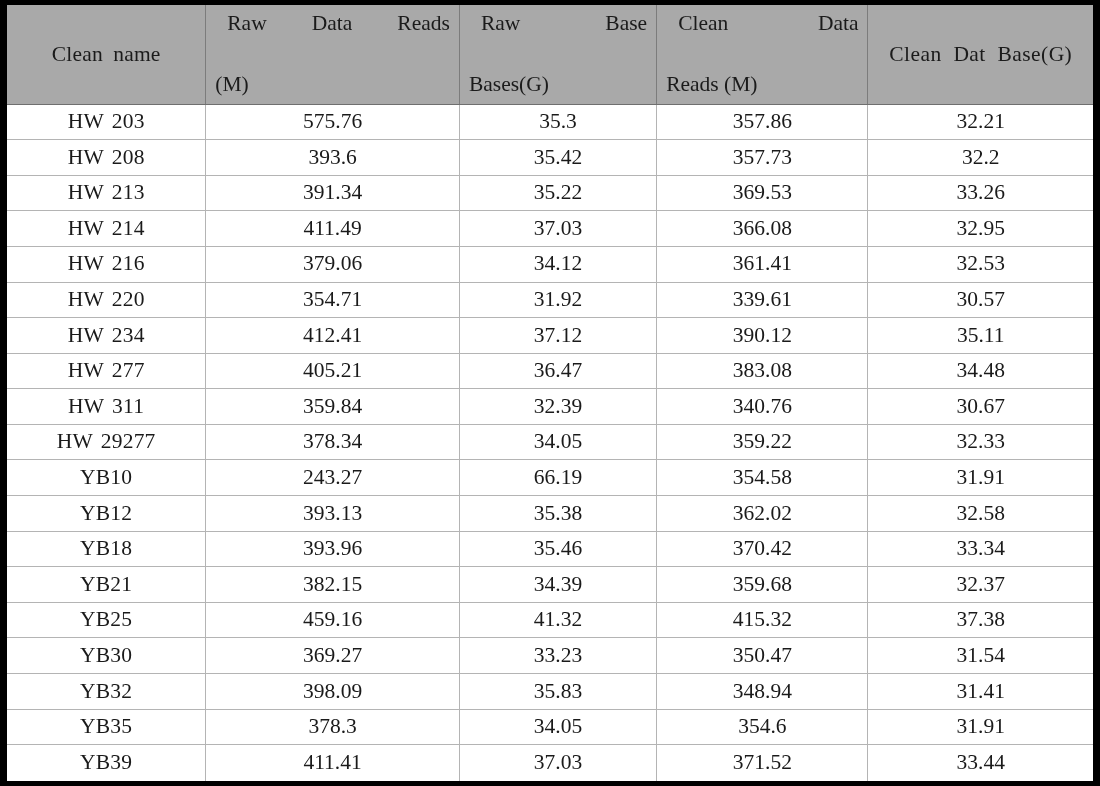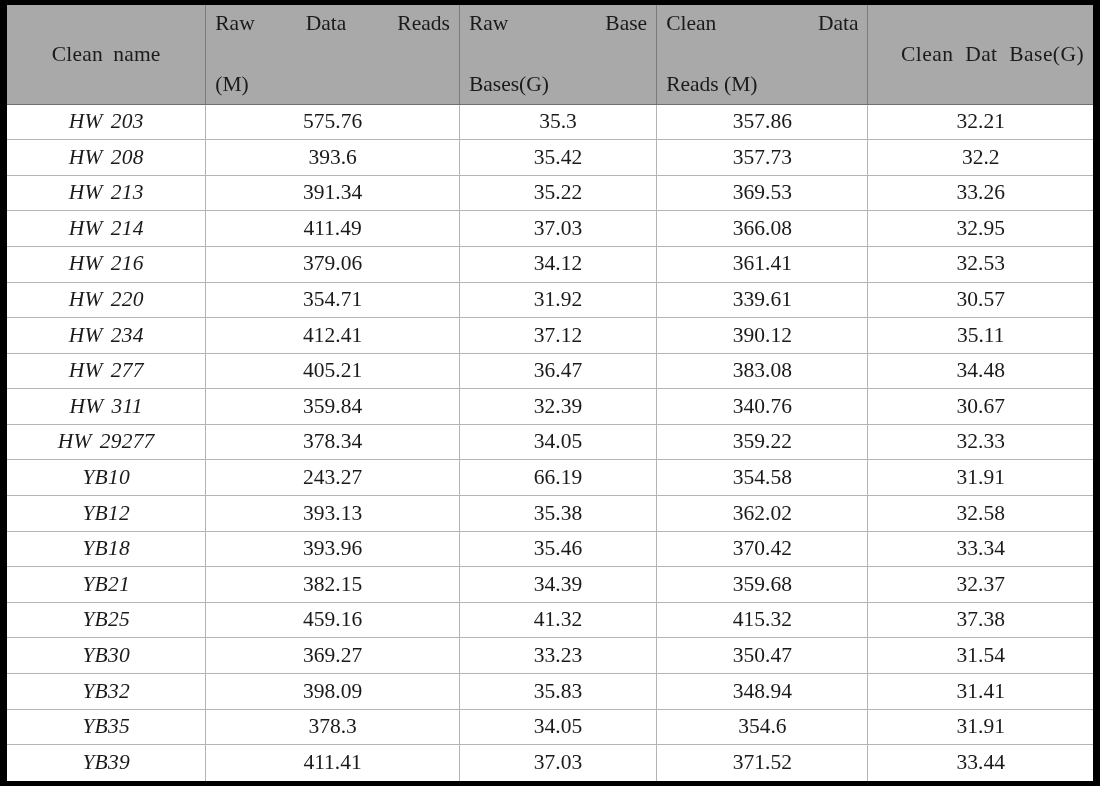--- a/index.html
+++ b/index.html
@@ -57,33 +57,34 @@
     text-align: left;
   }
   thead th:last-child { border-right: none; }
 
   
   th .hdr-justify {
     display: block;
     text-align: justify;
     text-align-last: left;
     word-spacing: 0.01em;
+    margin-left: 12px;
   }
   th .hdr-justify::after {
     content: "";
     display: inline-block;
     width: 100%;
     height: 0;
   }
   th.hdr-center {
     text-align: center;
   }
   th.hdr-center .hdr-plain {
     display: block;
-    text-align: right;
+    text-align: center;
     letter-spacing: 0.02em;
     word-spacing: 0.28em;
   }
   th.hdr-left-mid .hdr-plain {
     display: block;
     text-align: center;
     letter-spacing: 0.01em;
     word-spacing: 0.22em;
   }
 
@@ -98,21 +99,20 @@
     border-right: 1px solid #b4b4b4;
     border-bottom: 1px solid #b4b4b4;
     white-space: nowrap;
   }
   tbody td:last-child { border-right: none; }
   tbody tr:last-child td { border-bottom: none; }
 
   td.sample-cell {
     letter-spacing: 0.01em;
     word-spacing: 0.12em;
-    font-style: italic;
   }
 </style>
 </head>
 <body>
 
 <div class="table-wrap">
   <table class="data-table">
     <colgroup>
       <col class="c0">
         <col class="c1">

